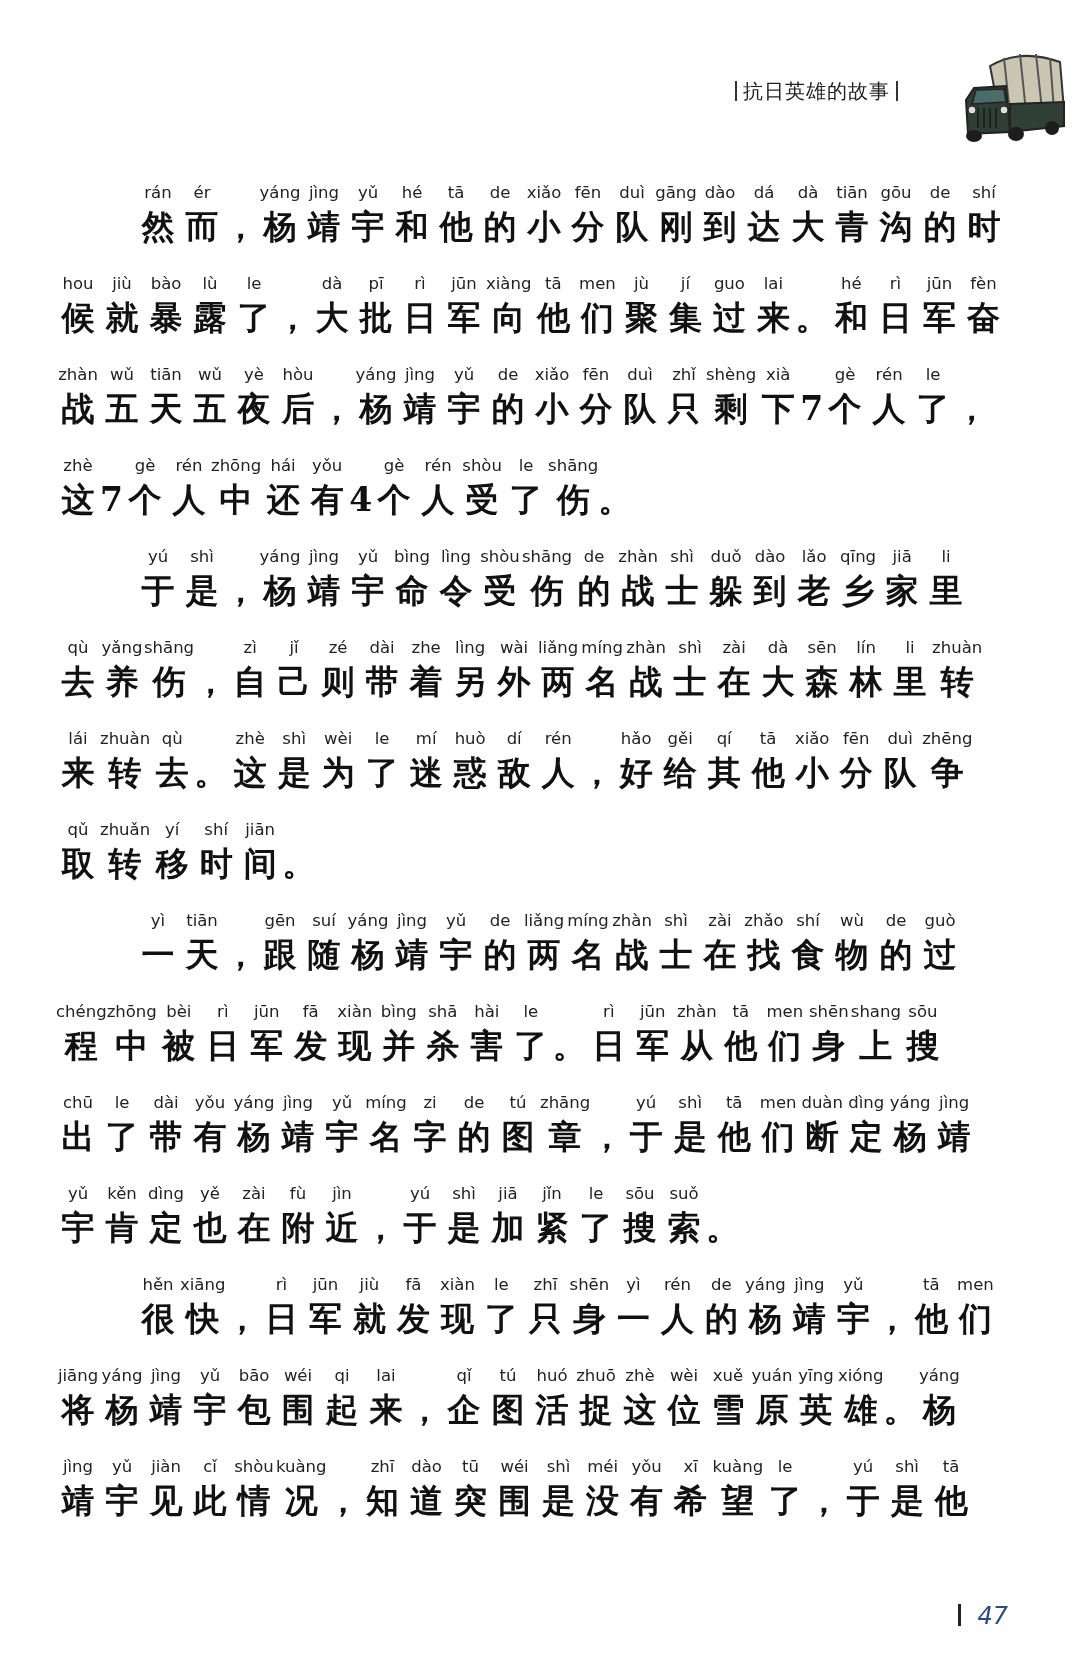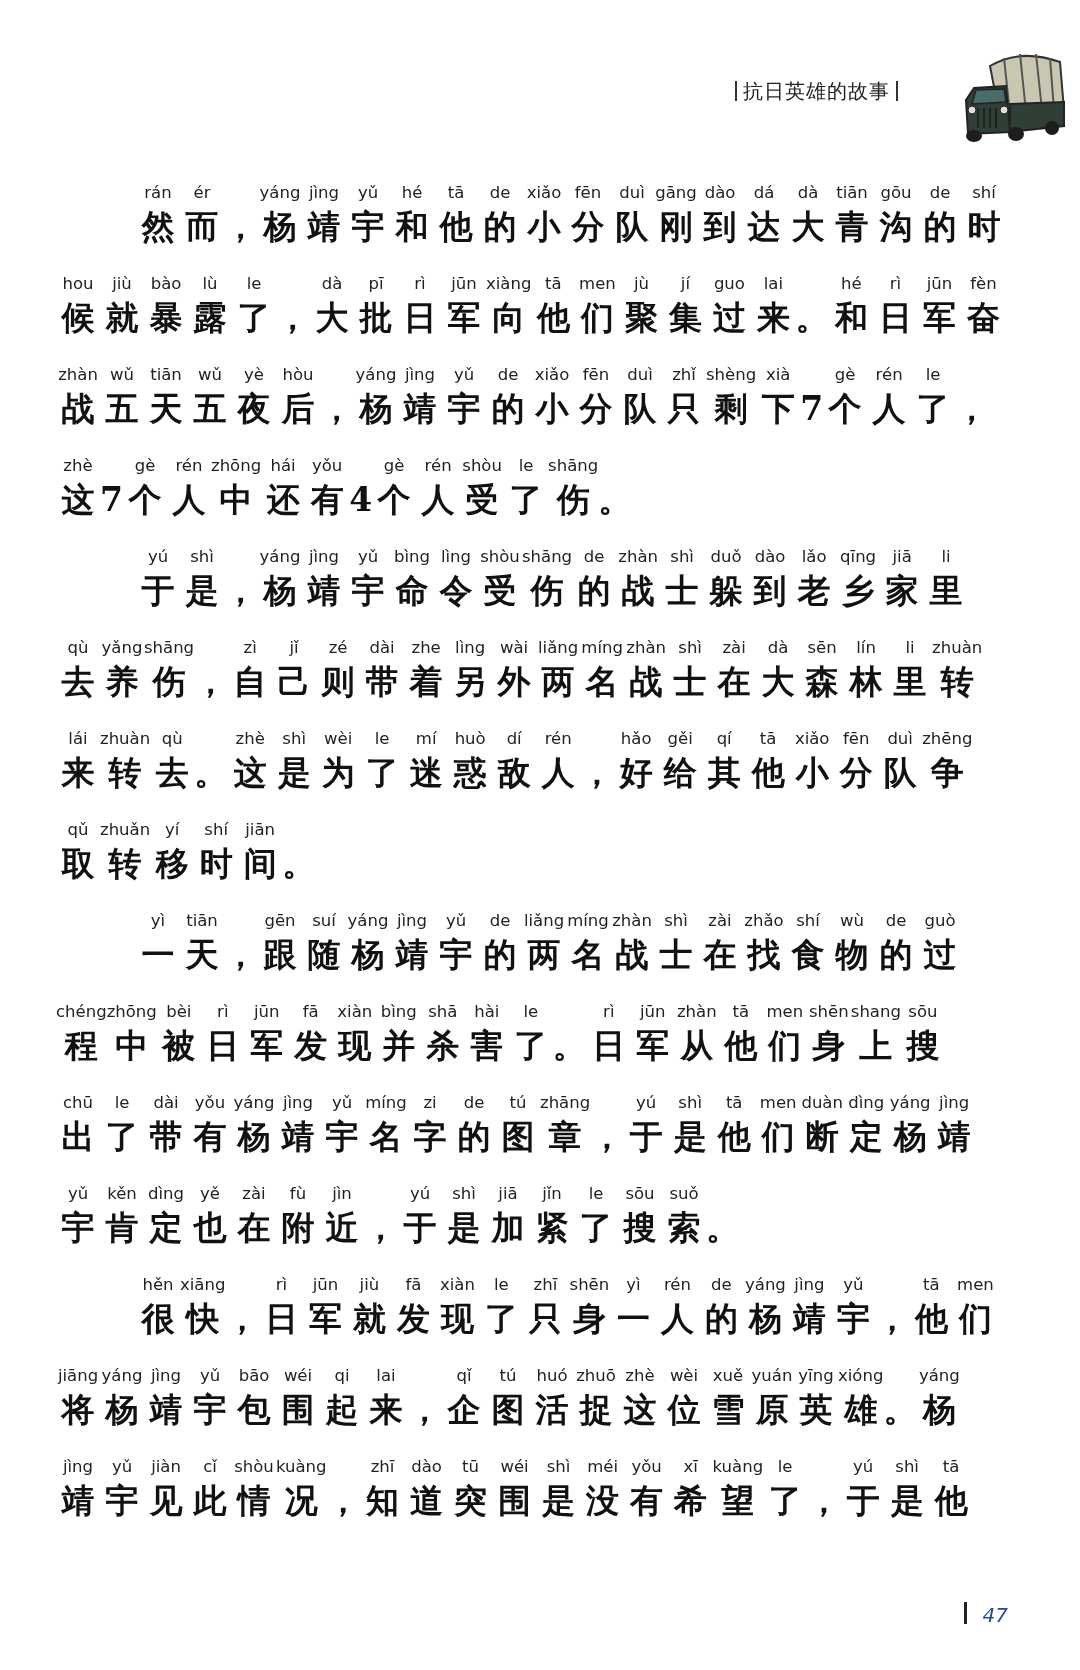--- a/index.html
+++ b/index.html
@@ -24,21 +24,21 @@
   .words { display: flex; align-items: flex-start; flex-wrap: nowrap; }
   .cell { display: inline-flex; flex-direction: column; align-items: center; justify-content: flex-end; }
   .py {
     font-family: "DejaVu Sans", sans-serif; font-size: 16.5px; color: #222; height: 26px; line-height: 26px;
     white-space: nowrap; min-width: 44px; text-align: center;
   }
   .hz {
     font-family: "DejaVu Serif", serif; font-size: 33px; line-height: 42px; color: #111; min-width: 44px; text-align: center;
     font-weight: bold;
   }
-  .footer { position: absolute; right: 72px; top: 1602px; font-size: 20px; font-style: italic; color: #2a4c8c; }
+  .footer { position: absolute; right: 72px; top: 1602px; font-size: 24px; font-style: italic; color: #2a4c8c; }
   .footer .bar { display: inline-block; width: 3px; height: 22px; background: #222; margin-right: 16px; vertical-align: -2px; }
 </style>
 </head>
 <body>
 
 <div class="header">
   <div class="header-title"><span class="bar"></span><span>抗日英雄的故事</span><span class="bar"></span></div>
   <svg class="truck" viewBox="0 0 108 100">
     <path d="M30 22 Q60 4 100 18 L104 66 L40 74 Z" fill="#c9c6b2" stroke="#333" stroke-width="2"></path>
     <path d="M44 14 L50 70 M60 10 L66 68 M76 10 L82 66 M90 14 L94 66" stroke="#555" stroke-width="2"></path>

